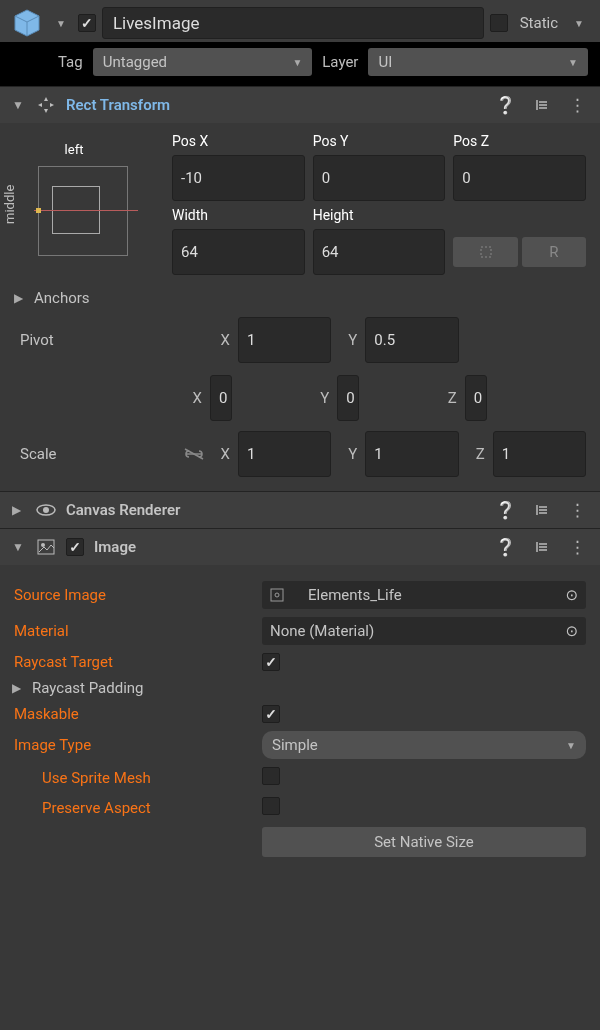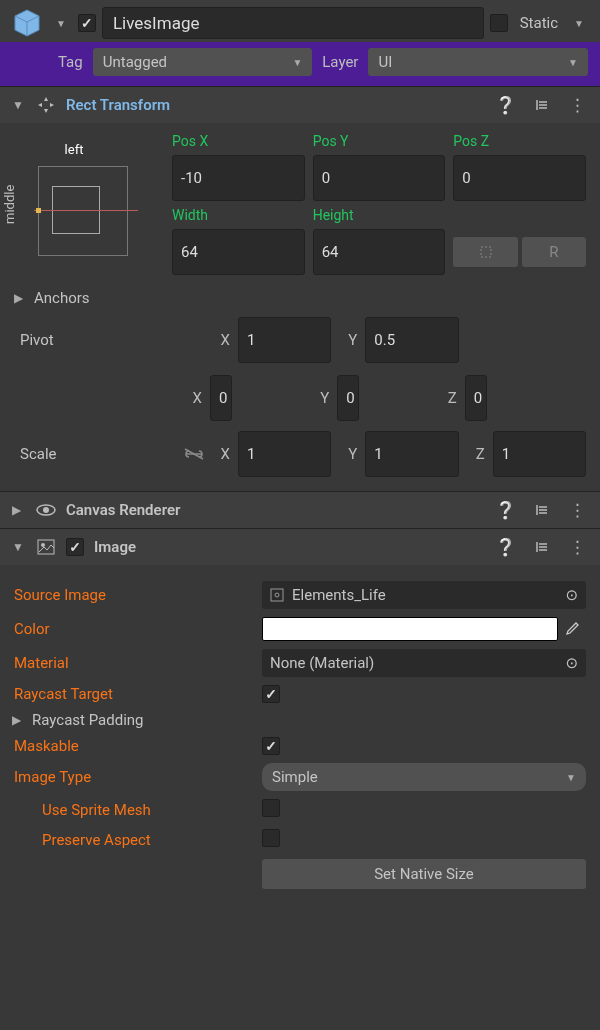--- a/index.html
+++ b/index.html
@@ -9,21 +9,21 @@
 
 .hdr { display: flex; align-items: center; padding: 6px 10px 2px 10px; background: #3c3c3c; gap: 6px; }
 .cube-ico { width: 34px; height: 34px; display: flex; align-items: center; justify-content: center; }
 .chk { width: 18px; height: 18px; background: #2a2a2a; border: 1px solid #1e1e1e; border-radius: 2px; display: inline-flex; align-items: center; justify-content: center; cursor: pointer; flex-shrink: 0; }
 .chk.on::after { content: "✓"; font-size: 14px; font-weight: 700; color: #ddd; }
 .name-field { flex: 1; background: #2a2a2a; border: 1px solid #202020; border-radius: 3px; padding: 5px 10px; font-size: 17px; color: #ddd; }
 .static-chk { width: 18px; height: 18px; background: #2a2a2a; border: 1px solid #1e1e1e; border-radius: 2px; }
 .static-lbl { margin: 0 4px 0 6px; }
 .drop-arrow { color: #aaa; font-size: 10px; padding: 0 6px; }
 
-.taglayer { display: flex; align-items: center; padding: 6px 12px 10px 58px; gap: 10px; background: #4c1d95; }
+.taglayer { display: flex; align-items: center; padding: 6px 12px 10px 58px; gap: 10px; background: #000000; }
 .tl-lbl { color: #bdbdbd; }
 .tl-dd { flex: 1; background: #515151; border-radius: 3px; padding: 5px 10px; display: flex; justify-content: space-between; align-items: center; cursor: pointer; }
 .tl-dd .caret { font-size: 10px; color: #aaa; }
 
 
 .comp { border-top: 1px solid #232323; }
 .comp-hdr { display: flex; align-items: center; padding: 8px 12px; background: #3e3e3e; gap: 10px; }
 .fold { width: 14px; color: #aaa; font-size: 12px; cursor: pointer; }
 .comp-ico { width: 20px; height: 20px; display: flex; align-items: center; justify-content: center; }
 .comp-title { flex: 1; font-weight: 600; }
@@ -34,37 +34,37 @@
 
 .rt-body { padding: 10px 14px 14px 14px; }
 .rt-grid { display: grid; grid-template-columns: 150px repeat(3, 1fr); gap: 6px 8px; align-items: center; }
 .anchor-widget { grid-row: 1 / span 4; position: relative; width: 120px; height: 120px; }
 .aw-top { position: absolute; top: -2px; left: 0; right: 0; text-align: center; font-size: 13px; color: #ffffff; }
 .aw-left { position: absolute; left: -12px; top: 0; bottom: 0; writing-mode: vertical-rl; transform: rotate(180deg); text-align: center; font-size: 13px; color: #bdbdbd; }
 .aw-box { position: absolute; left: 24px; top: 22px; width: 90px; height: 90px; border: 1px solid #777; }
 .aw-inner { position: absolute; left: 38px; top: 42px; width: 48px; height: 48px; border: 1px solid #aaa; }
 .aw-hline { position: absolute; top: 66px; left: 20px; right: -4px; height: 1px; background: #b85c5c; }
 .aw-vdot { position: absolute; left: 22px; top: 64px; width: 5px; height: 5px; background: #e0b84f; }
-.col-lbl { color: #22c55e; font-size: 14px; }
+.col-lbl { color: #ffffff; font-size: 14px; }
 .num-in { background: #2a2a2a; border: 1px solid #202020; border-radius: 3px; padding: 13px 8px; color: #ddd; width: 100%; }
 .btn-pair { display: flex; gap: 4px; }
 .mini-btn { flex: 1; background: #515151; border-radius: 3px; height: 30px; display: flex; align-items: center; justify-content: center; color: #888; cursor: pointer; }
 .lbl-cell { padding-left: 6px; }
 
 .sub-row { display: grid; grid-template-columns: 190px 22px 1fr 22px 1fr 22px 1fr; gap: 6px; align-items: center; margin-top: 10px; }
 .sub-row .axis { color: #bdbdbd; text-align: right; padding-right: 2px; }
 .anchors-hdr { display: flex; align-items: center; gap: 6px; margin-top: 14px; cursor: pointer; }
 .link-ico { color: #888; font-size: 16px; }
 
 
 .img-body { padding: 8px 14px 16px 14px; background: #383838; }
 .prop-row { display: grid; grid-template-columns: 240px 1fr; gap: 8px; align-items: center; margin: 8px 0; }
 .prop-row.indent .prop-lbl { padding-left: 28px; }
 .prop-lbl { color: #f97316; }
-.obj-field { background: #2a2a2a; border-radius: 3px; padding: 5px 8px; display: flex; align-items: center; gap: 8px; cursor: pointer; }
+.obj-field { background: #2a2a2a; border-radius: 3px; padding: 5px 8px; display: flex; align-items: center; gap: 24px; cursor: pointer; }
 .obj-field .pick { margin-left: auto; }
 .color-row { display: flex; gap: 6px; align-items: center; }
 .color-swatch { flex: 1; height: 24px; background: #fff; border: 1px solid #000; border-radius: 2px; cursor: pointer; }
 .eyedrop { width: 22px; text-align: center; cursor: pointer; }
 .dd-field { background: #515151; border-radius: 10px; padding: 5px 10px; display: flex; justify-content: space-between; align-items: center; cursor: pointer; }
 .btn-full { background: #515151; border-radius: 3px; padding: 6px; text-align: center; cursor: pointer; }
 
 .spacer-row { height: 2px; }
 svg { display: block; }
 </style>
@@ -250,31 +250,20 @@
             <svg width="14" height="14" viewBox="0 0 14 14">
                 <rect x="1" y="1" width="12" height="12" fill="none" stroke="#999"></rect>
                 <circle cx="7" cy="7" r="2" fill="none" stroke="#999"></circle>
               </svg>
           </span>
           <span>Elements_Life</span>
           <span class="pick">⊙</span>
         </div>
       </div>
 
-      <div class="prop-row">
-        <span class="prop-lbl">Color</span>
-        <div class="color-row">
-          <div class="color-swatch" title="#FFFFFF"></div>
-          <span class="eyedrop">
-            <svg width="16" height="16" viewBox="0 0 16 16">
-                <path d="M12 2 L14 4 L6 12 L3 13 L4 10 Z" fill="none" stroke="#ccc" stroke-width="1.3"></path>
-              </svg>
-          </span>
-        </div>
-      </div>
 
       <div class="prop-row">
         <span class="prop-lbl">Material</span>
         <div class="obj-field">
           <span>None (Material)</span>
           <span class="pick">⊙</span>
         </div>
       </div>
 
       <div class="prop-row">

